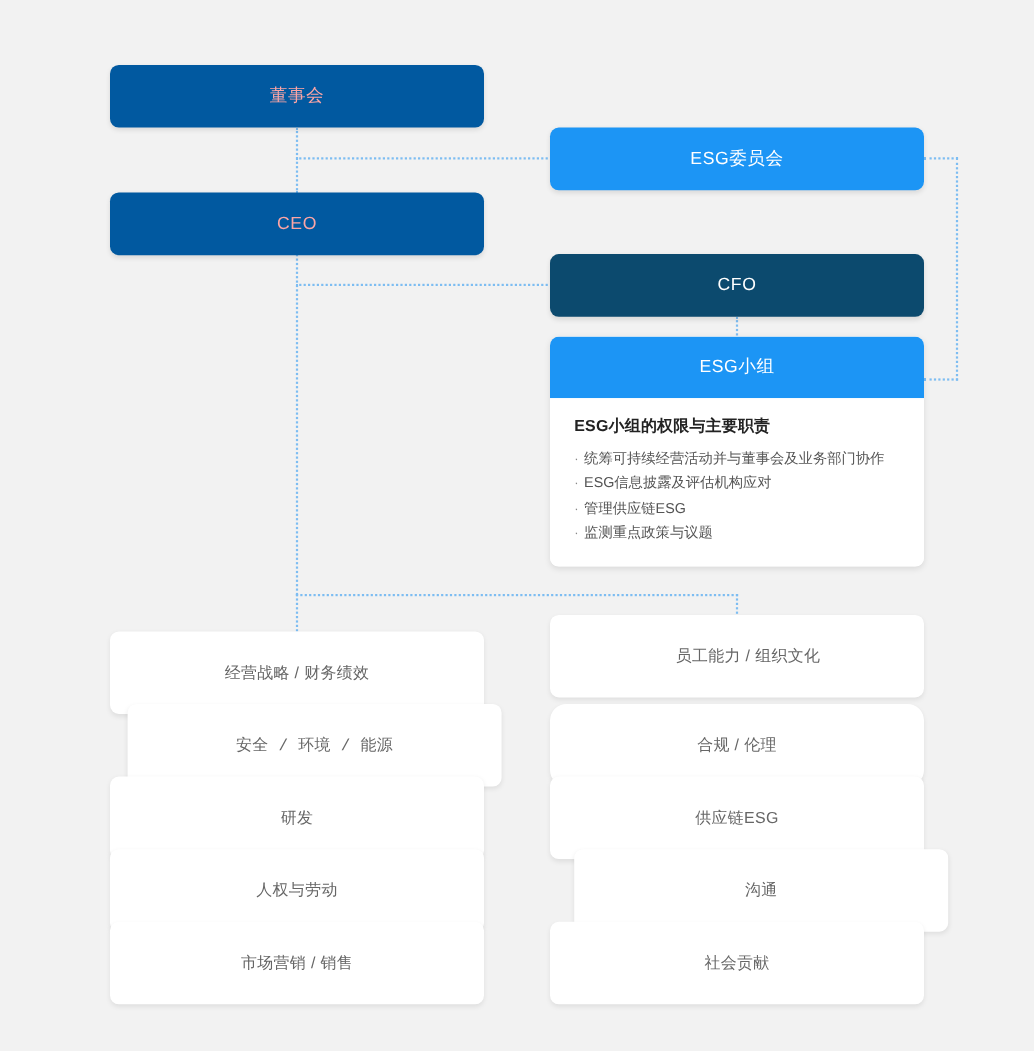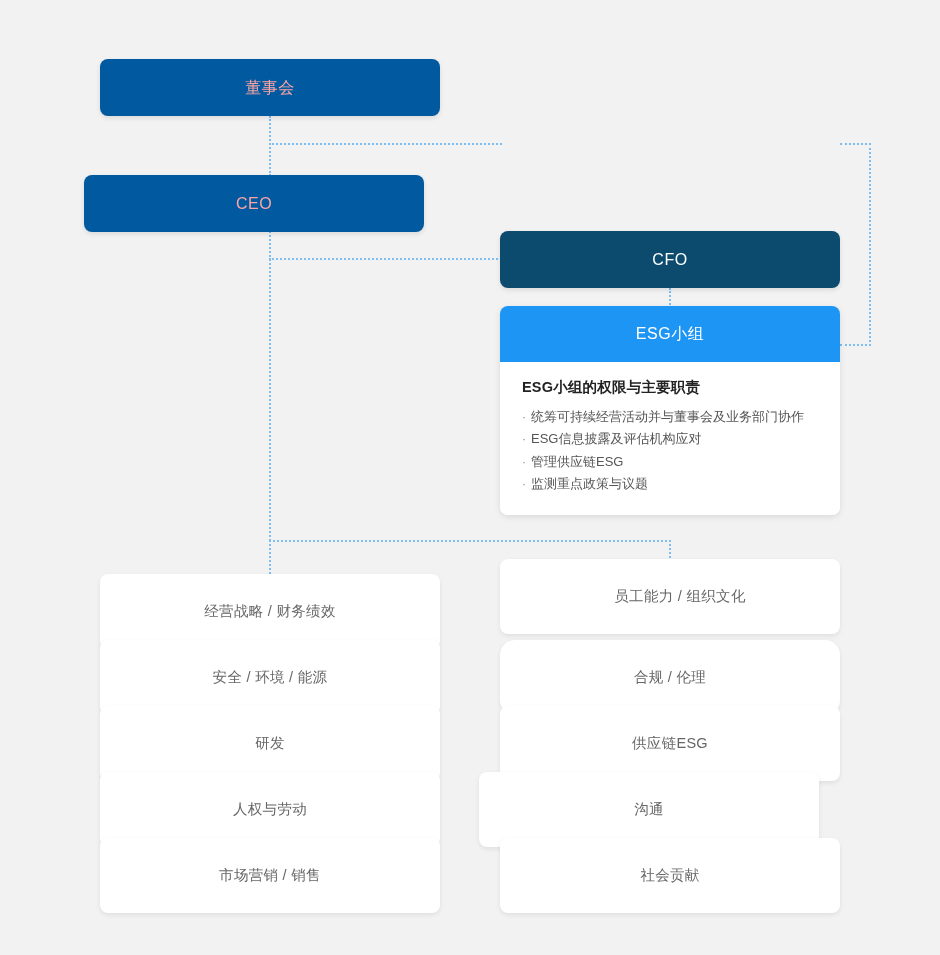--- a/index.html
+++ b/index.html
@@ -161,24 +161,27 @@
   <div class="conn conn-h" style="left:840px; top:344px; width:31px;"></div>
 
   <div class="conn conn-h" style="left:269px; top:540px; width:402px;"></div>
   <div class="conn conn-v" style="left:269px; top:540px; height:34px;"></div>
   <div class="conn conn-v" style="left:669px; top:540px; height:34px;"></div>
 
   <div class="node node-dark" style="left:100px; top:59px; width:340px; height:57px;">
     <span class="node-label">董事会</span>
   </div>
 
-  <div class="node node-dark" style="left:84px; top:175px; width:340px; height:57px;">
+  <div class="node node-dark" style="left:100px; top:175px; width:340px; height:57px;">
     <span class="node-label">CEO</span>
   </div>
 
+  <div class="node node-light" style="left:500px; top:116px; width:340px; height:57px;">
+    <span class="node-label">ESG委员会</span>
+  </div>
 
   <div class="node node-cfo" style="left:500px; top:231px; width:340px; height:57px;">
     <span class="node-label">CFO</span>
   </div>
 
   <div class="esg-card">
     <div class="esg-card-header">
       <span class="node-label">ESG小组</span>
     </div>
     <div class="esg-card-body">
@@ -200,21 +203,21 @@
           <span class="esg-duty-bullet">·</span>
           <span>监测重点政策与议题</span>
         </li>
       </ul>
     </div>
   </div>
 
   <div class="func-box" style="left:100px; top:574px;">
     <span class="func-label">经营战略 / 财务绩效</span>
   </div>
-  <div class="func-box" style="left:100px; top:640px;">
+  <div class="func-box" style="left:116px; top:640px;font-family:Liberation Mono, monospace;">
     <span class="func-label">安全 / 环境 / 能源</span>
   </div>
   <div class="func-box" style="left:100px; top:706px;">
     <span class="func-label">研发</span>
   </div>
   <div class="func-box" style="left:100px; top:772px;">
     <span class="func-label">人权与劳动</span>
   </div>
   <div class="func-box" style="left:100px; top:838px;">
     <span class="func-label">市场营销 / 销售</span>
@@ -222,20 +225,20 @@
 
   <div class="func-box" style="left:500px; top:559px;padding-left:20px;">
     <span class="func-label">员工能力 / 组织文化</span>
   </div>
   <div class="func-box" style="left:500px; top:640px;border-radius:15px;">
     <span class="func-label">合规 / 伦理</span>
   </div>
   <div class="func-box" style="left:500px; top:706px;">
     <span class="func-label">供应链ESG</span>
   </div>
-  <div class="func-box" style="left:479px; top:772px;">
+  <div class="func-box" style="left:522px; top:772px;">
     <span class="func-label">沟通</span>
   </div>
   <div class="func-box" style="left:500px; top:838px;">
     <span class="func-label">社会贡献</span>
   </div>
 
 </div>
 
 </body></html>

